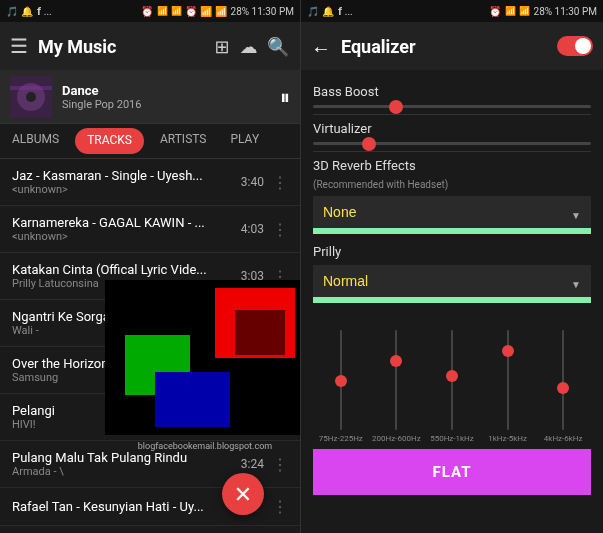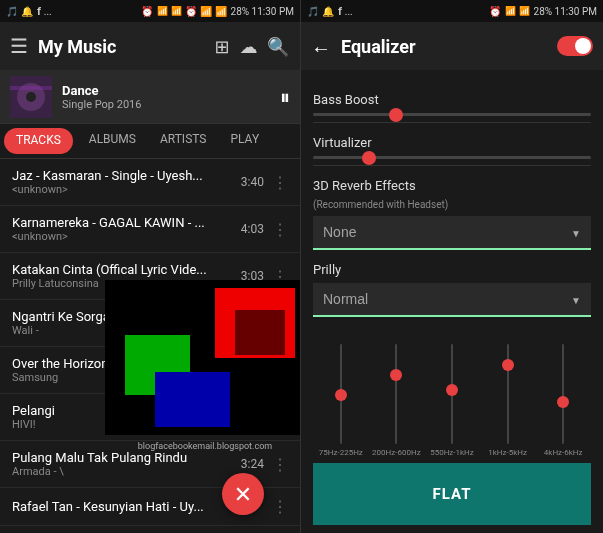--- a/index.html
+++ b/index.html
@@ -271,21 +271,21 @@
       flex: 1;
       overflow-y: auto;
       padding: 10px 12px;
       background: #1a1a1a;
     }
 
     .eq-section-label {
       color: #ddd;
       font-size: 13px;
       margin-bottom: 6px;
-      margin-top: 12px;
+      margin-top: 4px;
     }
     .eq-sub-label {
       color: #888;
       font-size: 10px;
     }
 
     
     .slider-row {
       display: flex;
       align-items: center;
@@ -309,22 +309,22 @@
       transform: translateX(-50%);
     }
     .dropdown-wrapper {
       position: relative;
       margin-bottom: 10px;
     }
     .dropdown-wrapper select {
       width: 100%;
       background: #2a2a2a;
       border: none;
-      border-bottom: 2px solid #86efac;
-      color: #a3a3a3;
+      border-bottom: 6px solid #86efac;
+      color: #fde047;
       font-size: 14px;
       padding: 8px 10px;
       appearance: none;
       cursor: pointer;
       outline: none;
     }
     .dropdown-wrapper::after {
       content: '▼';
       position: absolute;
       right: 10px;
@@ -376,22 +376,22 @@
       left: -5px;
     }
     .eq-band-label {
       color: #888;
       font-size: 8px;
       text-align: center;
     }
 
     
     .flat-btn {
-      height: 62px;
-      background: #0f766e;
+      height: 46px;
+      background: #d946ef;
       color: #fff;
       font-size: 15px;
       font-weight: bold;
       letter-spacing: 1px;
       display: flex;
       align-items: center;
       justify-content: center;
       cursor: pointer;
       margin-top: 6px;
     }
@@ -447,22 +447,22 @@
       </svg>
     </div>
     <div class="now-playing-info">
       <div class="now-playing-title">Dance</div>
       <div class="now-playing-meta">Single Pop 2016</div>
     </div>
     <span class="pause-btn">⏸</span>
   </div>
 
   <div class="tabs">
+    <div class="tab">ALBUMS</div>
     <div class="tab active">TRACKS</div>
-    <div class="tab">ALBUMS</div>
     <div class="tab">ARTISTS</div>
     <div class="tab">PLAY</div>
   </div>
 
   <div class="track-list">
 
     <div class="track-item">
       <div class="track-info">
         <div class="track-name">Jaz - Kasmaran - Single - Uyesh...</div>
         <div class="track-artist">&lt;unknown&gt;</div>

